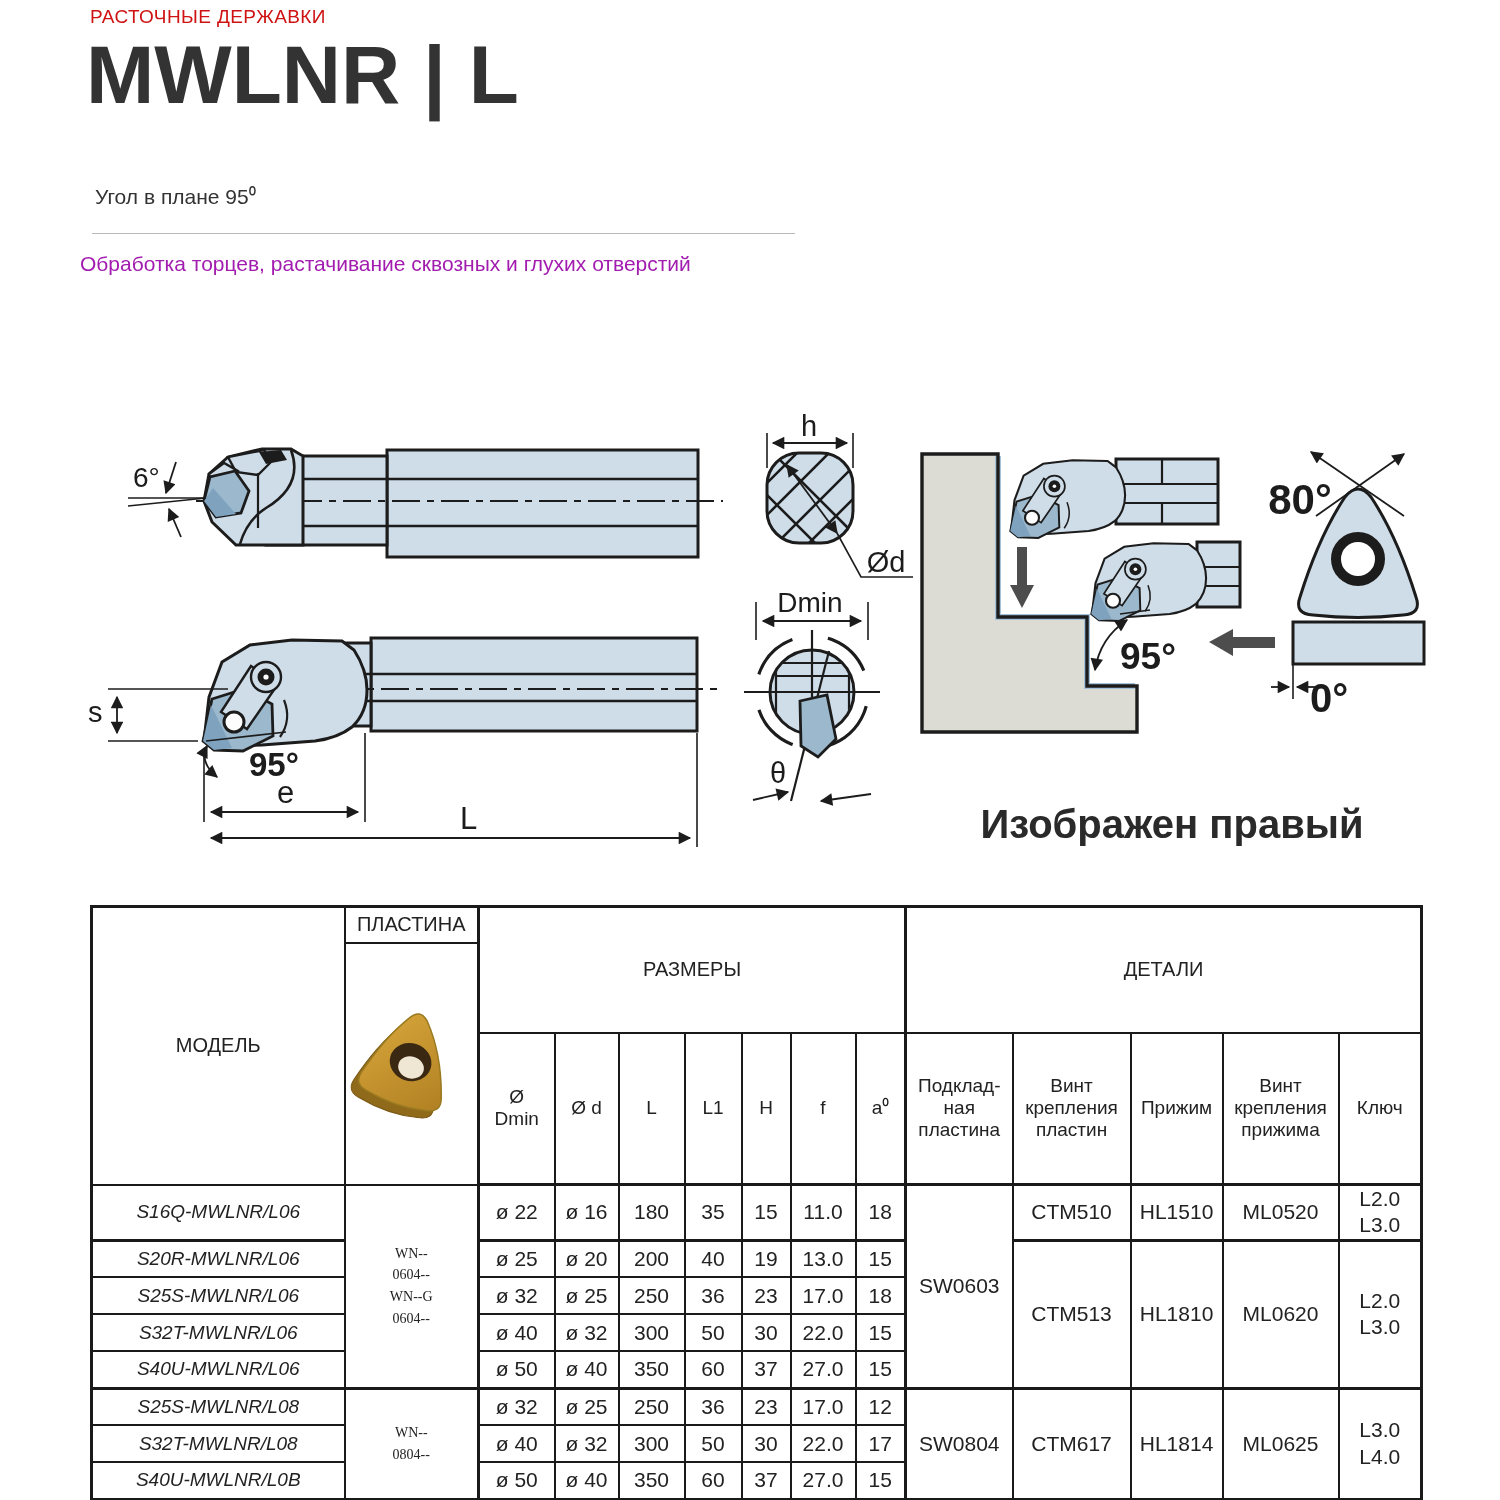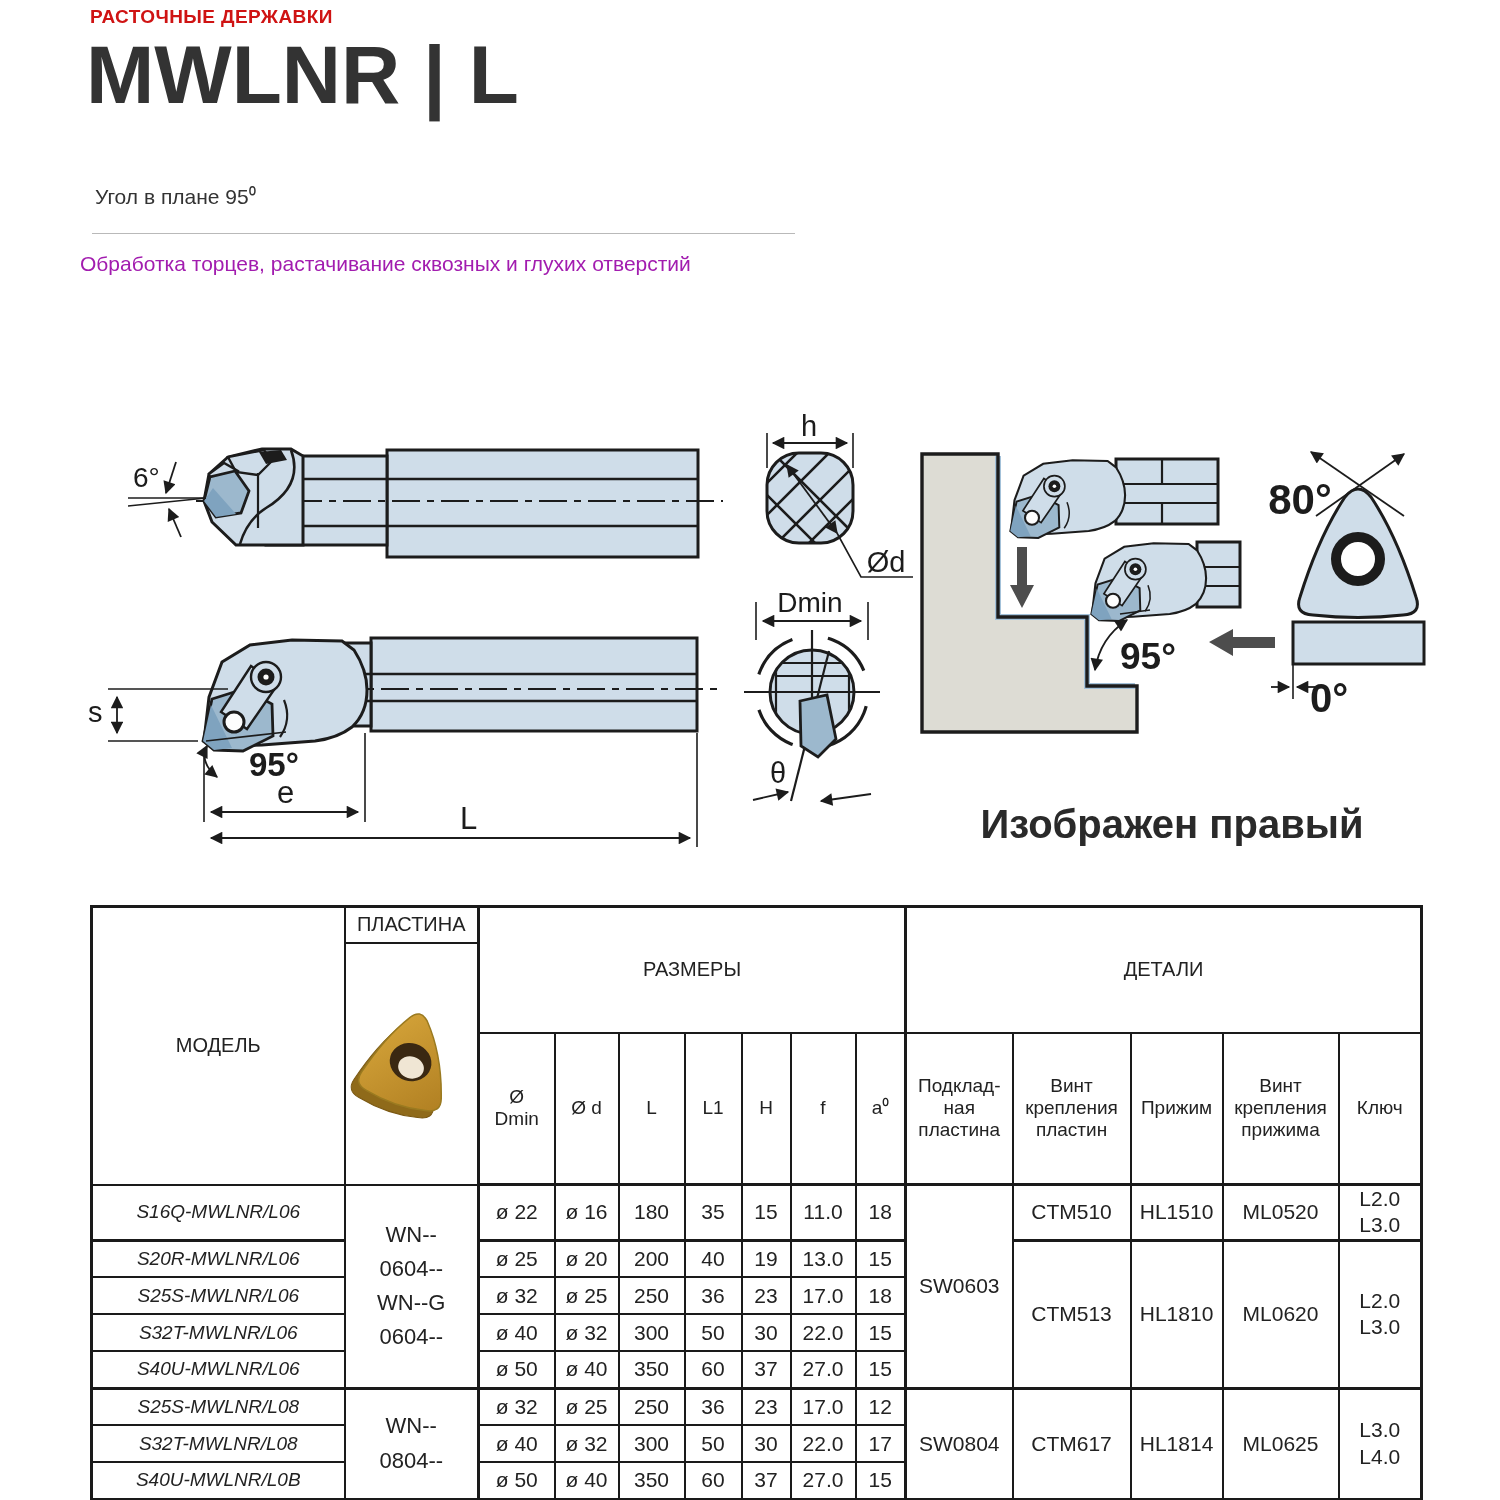--- a/index.html
+++ b/index.html
@@ -1,19 +1,19 @@
 <!DOCTYPE html>
 <html><head>
 <meta charset="utf-8">
 <style>
   html,body{margin:0;padding:0;background:#fff;}
   body{width:1500px;height:1500px;position:relative;overflow:hidden;
        font-family:"Liberation Sans",sans-serif;color:#2a2a2a;}
   .abs{position:absolute;}
-  .category{left:90px;top:6px;font-size:19px;font-weight:700;color:#cf1313;letter-spacing:.4px;}
+  .category{left:90px;top:6px;font-size:19px;font-weight:400;color:#cf1313;letter-spacing:.4px;}
   .title{left:86px;top:28px;font-size:82px;font-weight:800;color:#333;letter-spacing:0;}
   .subtitle{left:95px;top:182px;font-size:21px;color:#333;}
   .rule{left:92px;top:233px;width:703px;height:0;border-top:1.5px solid #b9b9b9;}
   .description{left:80px;top:252px;font-size:21px;color:#a21caf;}
 
   svg.drawings{position:absolute;left:0;top:408px;width:1500px;height:460px;}
   .body{fill:#cfdde9;stroke:#1c1c1c;stroke-width:3;}
   .body2{fill:#cfdde9;stroke:#1c1c1c;stroke-width:2.4;}
   .ins{fill:#9cb8cd;stroke:#1c1c1c;stroke-width:2.8;}
   .ins2{fill:#7fa3bf;stroke:none;}
@@ -32,21 +32,21 @@
     border-collapse:collapse;table-layout:fixed;text-align:center;
     font-size:21px;color:#222;}
   .spec-table td,.spec-table th{border:2px solid #1a1a1a;padding:0 2px;vertical-align:middle;font-weight:400;}
   .spec-table{border:3px solid #1a1a1a;}
   .spec-table tr.h1{height:36px;} .spec-table tr.h2{height:90px;} .spec-table tr.h3{height:152px;}
   .spec-table tr.dr{height:37px;} .spec-table tr.r1{height:50px;}
   .gh{font-weight:700;font-size:20px;}
   .sh{font-size:19px;line-height:1.18;}
   .ml{white-space:pre-line;}
   .model{font-size:19px;font-style:italic;}
-  .plate{font-size:22px;line-height:1.55;}
+  .plate{font-size:14px;line-height:1.55;font-family:Liberation Serif, serif;}
   .key{line-height:1.25;margin-top:20px;}
   .bL3{border-left-width:3px !important;}
   tr.grp td{border-top-width:3px !important;text-align:center;}
   .spec-table tr.h3 th{border-bottom-width:3px !important;}
   .photo-cell{background:#fff;}
 </style>
 </head>
 <body>
 
 <div class="abs category">РАСТОЧНЫЕ ДЕРЖАВКИ</div>

